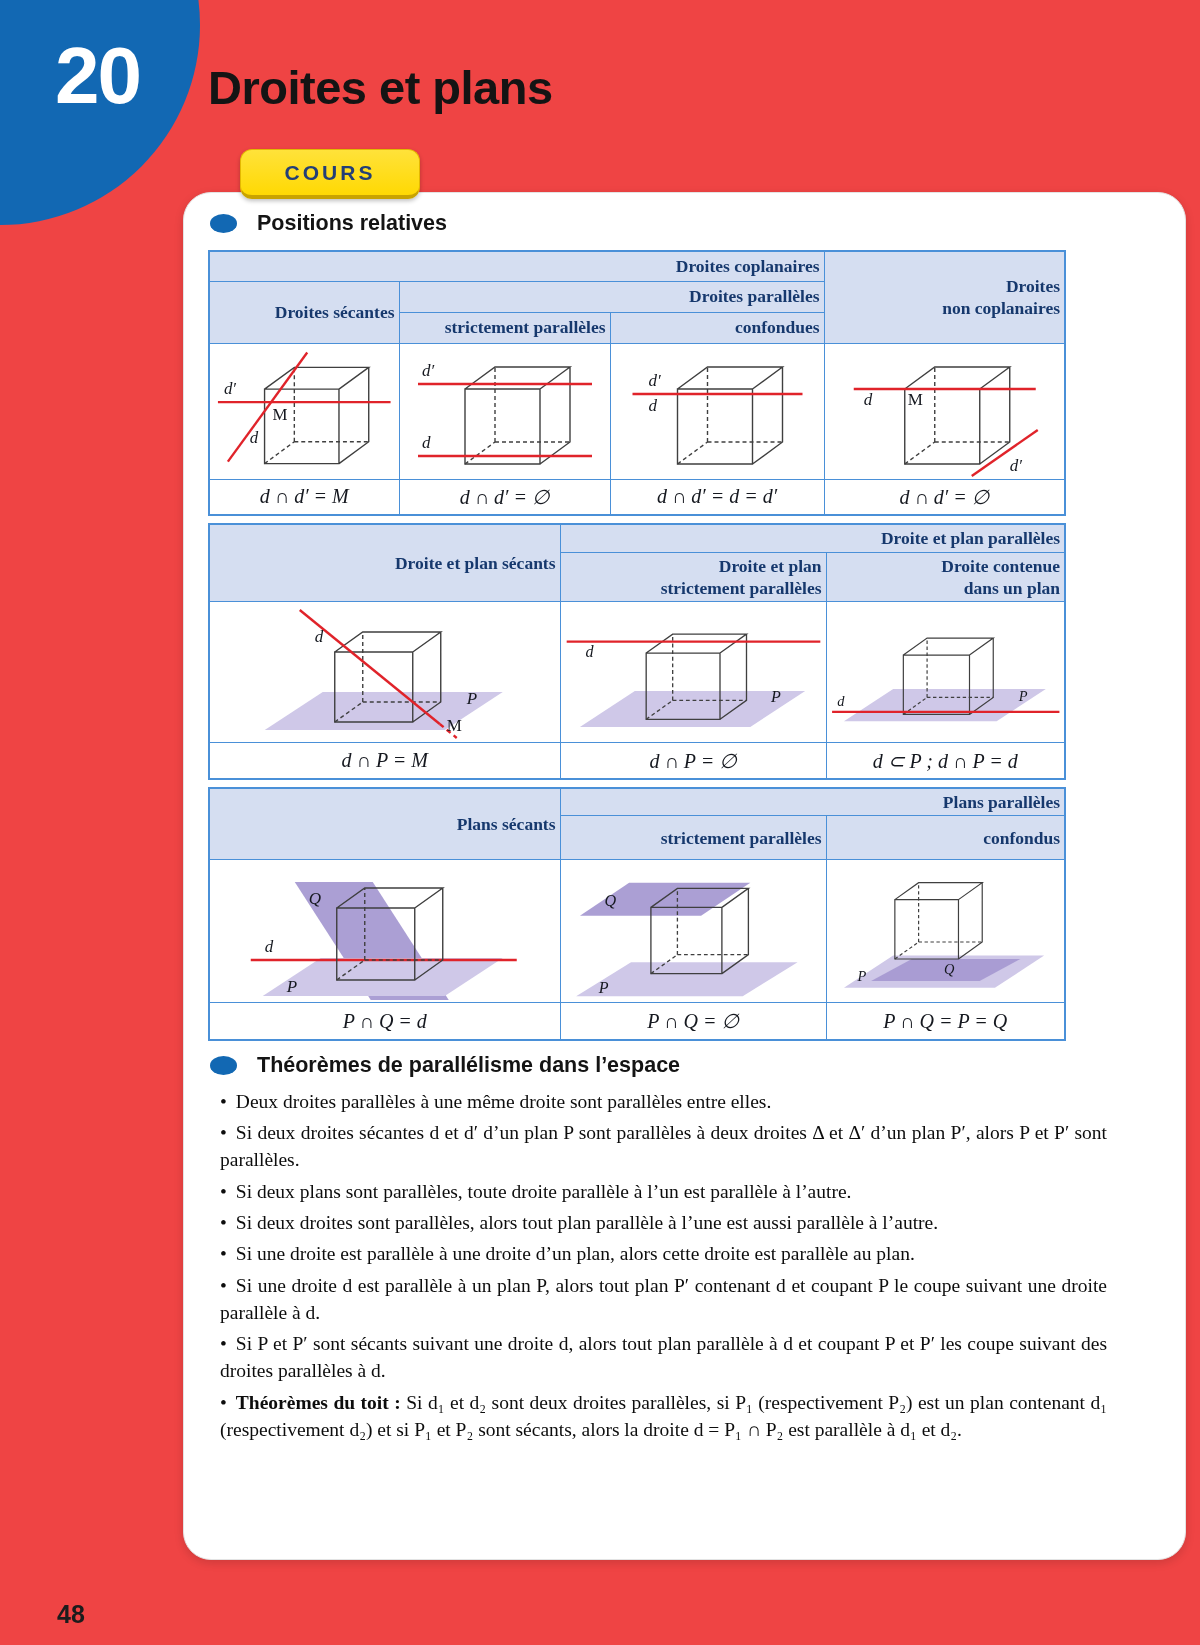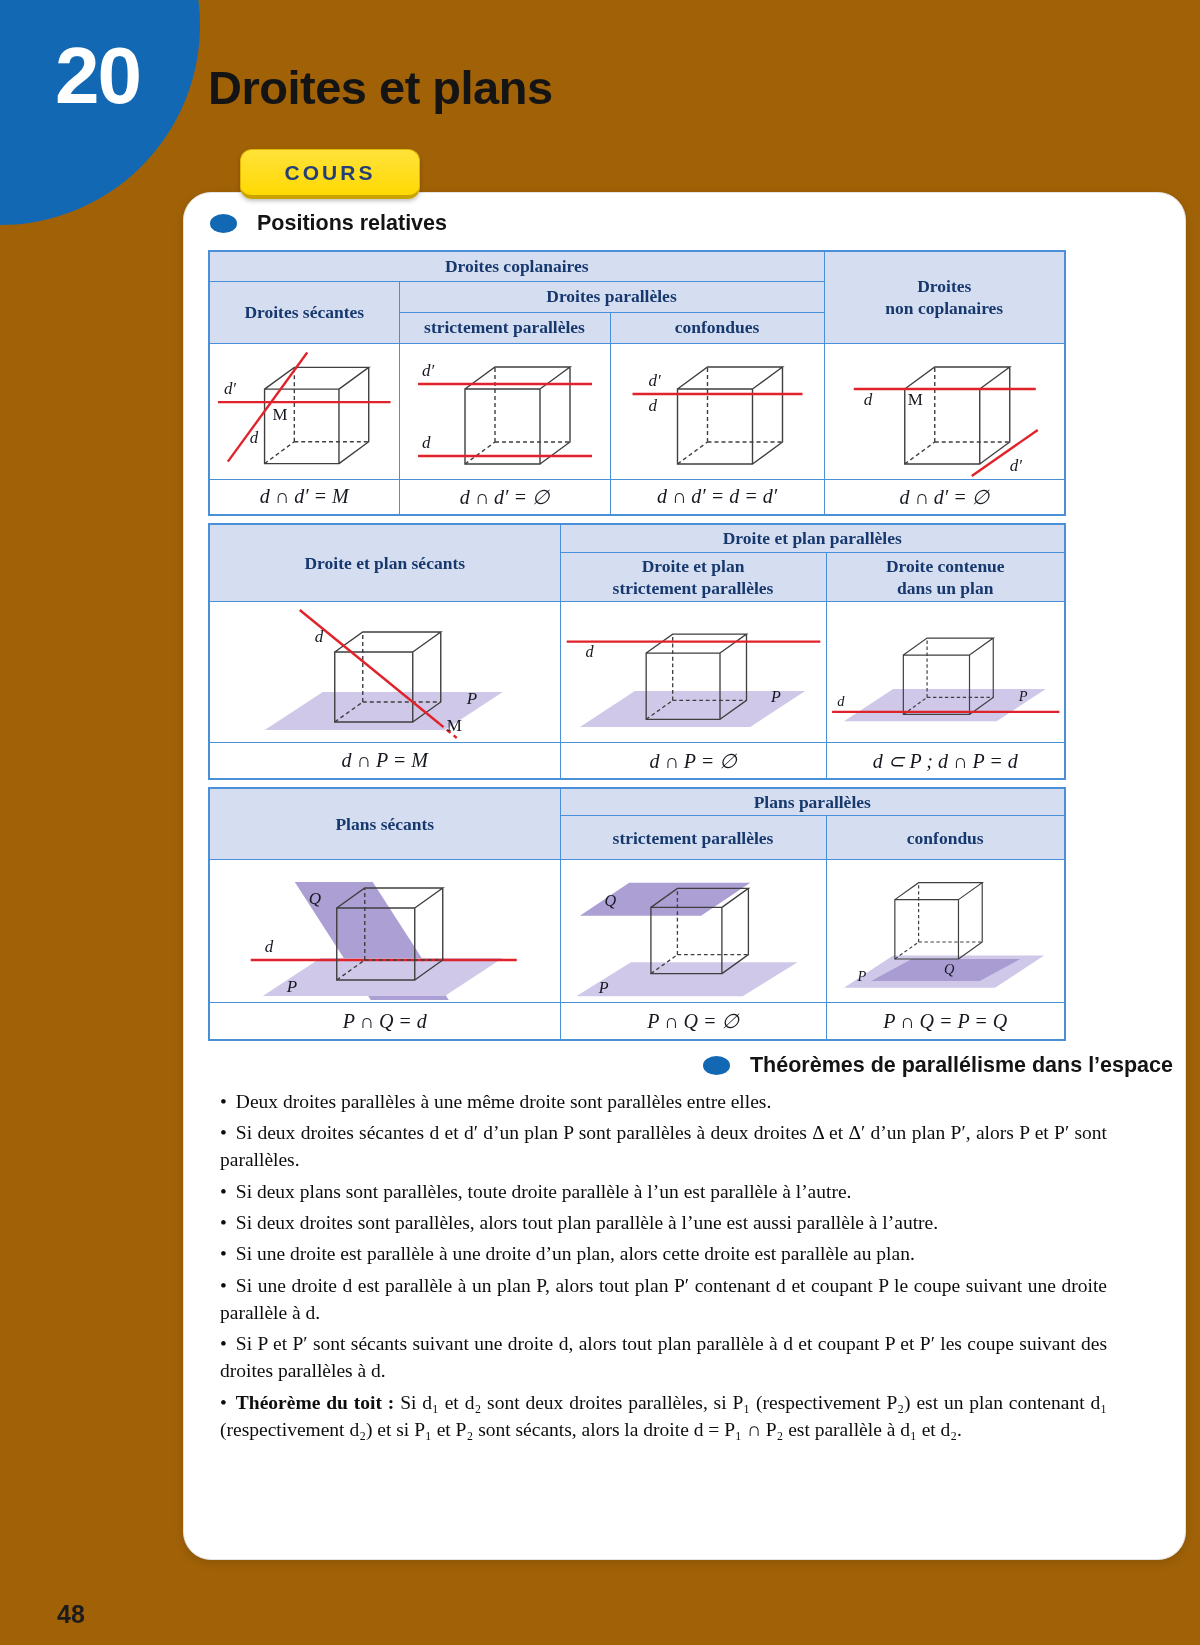--- a/index.html
+++ b/index.html
@@ -8,49 +8,49 @@
     --table_header_bg:#d5def1;
     --table_header_text:#16386d;
     --line_red:#e0232a;
     --plane_light:#cfc8e8;
     --plane_dark:#a79ad2;
     --badge_yellow:#ffd903;
     --badge_edge:#c9a300;
     --badge_text:#233f77;
   }
   html,body{margin:0;padding:0;background:#fff;}
-  .page{position:relative;width:1200px;height:1645px;background:#a16207;overflow:hidden;
+  .page{position:relative;width:1200px;height:1645px;background:#ef4444;overflow:hidden;
         font-family:"Liberation Sans",sans-serif;}
   
   .corner{position:absolute;left:-200px;top:-175px;width:400px;height:400px;border-radius:50%;
           background:var(--accent_blue);z-index:2;}
   .chapter-num{position:absolute;left:55px;top:30px;font-size:80px;font-weight:bold;color:#fff;
           z-index:3;letter-spacing:-2px;}
   .title{position:absolute;left:208px;top:60px;margin:0;font-size:47px;font-weight:bold;color:#141414;
           letter-spacing:-0.5px;z-index:3;}
   
   .card{position:absolute;left:183px;top:192px;width:1003px;height:1368px;background:#fff;
         border:1px solid #e3e3e3;border-radius:28px;box-shadow:0 3px 10px rgba(0,0,0,.14);
         box-sizing:border-box;padding:14px 0 0 0;z-index:1;}
   .badge{position:absolute;left:240px;top:149px;width:178px;height:45px;z-index:4;
         background:linear-gradient(#ffe23a,var(--badge_yellow));border:1px solid #e4b800;
         border-bottom:4px solid var(--badge_edge);border-radius:12px;display:flex;align-items:center;
         justify-content:center;font-size:21px;font-weight:bold;letter-spacing:3px;color:var(--badge_text);
         box-shadow:0 2px 4px rgba(0,0,0,.25);}
   .section-head{display:flex;align-items:center;gap:20px;margin:4px 0 14px 26px;}
   .section-head .dot{width:27px;height:19px;border-radius:50%;background:var(--accent_blue);flex:0 0 auto;}
   .section-head .txt{font-size:21.5px;font-weight:bold;color:#141414;}
-  .section-head.second{margin:12px 12px 10px 26px;justify-content:flex-end;}
+  .section-head.second{margin:12px 0 10px 26px;}
   
   table.t{border-collapse:collapse;margin-left:24px;table-layout:fixed;}
   table.t{border:2px solid var(--table_border);}
   .t th,.t td{border:1.6px solid var(--table_border);box-sizing:border-box;}
   .t th{background:var(--table_header_bg);color:var(--table_header_text);
         font-family:"Liberation Serif",serif;font-weight:bold;font-size:17.5px;
-        text-align:center;vertical-align:middle;white-space:pre-line;line-height:1.28;padding:2px 4px;}
+        text-align:right;vertical-align:middle;white-space:pre-line;line-height:1.28;padding:2px 4px;}
   .t td{background:#fff;text-align:center;vertical-align:middle;padding:0;}
   .t td.formula{font-family:"Liberation Serif",serif;font-style:italic;font-size:20px;color:#15181f;
         height:36px;}
   .t2gap{margin-top:7px;}
   .t td svg{display:block;margin:0 auto;}
   
   .cube{stroke:#3f3f3f;stroke-width:1.4;fill:none;}
   .dash{stroke-dasharray:4 3;}
   .red{stroke:var(--line_red);stroke-width:2.4;fill:none;}
   .redd{stroke:var(--line_red);stroke-width:2.4;fill:none;stroke-dasharray:5 4;}
@@ -279,20 +279,20 @@
     </div>
 
     <ul class="theorems">
       <li><span class="bl">•</span><span>Deux droites parallèles à une même droite sont parallèles entre elles.</span></li>
       <li><span class="bl">•</span><span>Si deux droites sécantes d et d′ d’un plan P sont parallèles à deux droites Δ et Δ′ d’un plan P′, alors P et P′ sont parallèles.</span></li>
       <li><span class="bl">•</span><span>Si deux plans sont parallèles, toute droite parallèle à l’un est parallèle à l’autre.</span></li>
       <li><span class="bl">•</span><span>Si deux droites sont parallèles, alors tout plan parallèle à l’une est aussi parallèle à l’autre.</span></li>
       <li><span class="bl">•</span><span>Si une droite est parallèle à une droite d’un plan, alors cette droite est parallèle au plan.</span></li>
       <li><span class="bl">•</span><span>Si une droite d est parallèle à un plan P, alors tout plan P′ contenant d et coupant P le coupe suivant une droite parallèle à d.</span></li>
       <li><span class="bl">•</span><span>Si P et P′ sont sécants suivant une droite d, alors tout plan parallèle à d et coupant P et P′ les coupe suivant des droites parallèles à d.</span></li>
-      <li><span class="bl">•</span><b>Théorème du toit : </b><span>Si d₁ et d₂ sont deux droites parallèles, si P₁ (respectivement P₂) est un plan contenant d₁ (respectivement d₂) et si P₁ et P₂ sont sécants, alors la droite d = P₁ ∩ P₂ est parallèle à d₁ et d₂.</span></li>
+      <li><span class="bl">•</span><b>Théorèmes du toit : </b><span>Si d₁ et d₂ sont deux droites parallèles, si P₁ (respectivement P₂) est un plan contenant d₁ (respectivement d₂) et si P₁ et P₂ sont sécants, alors la droite d = P₁ ∩ P₂ est parallèle à d₁ et d₂.</span></li>
     </ul>
 
   </div>
 
   <div class="pagenum">48</div>
 
 </div>
 
 </body></html>

